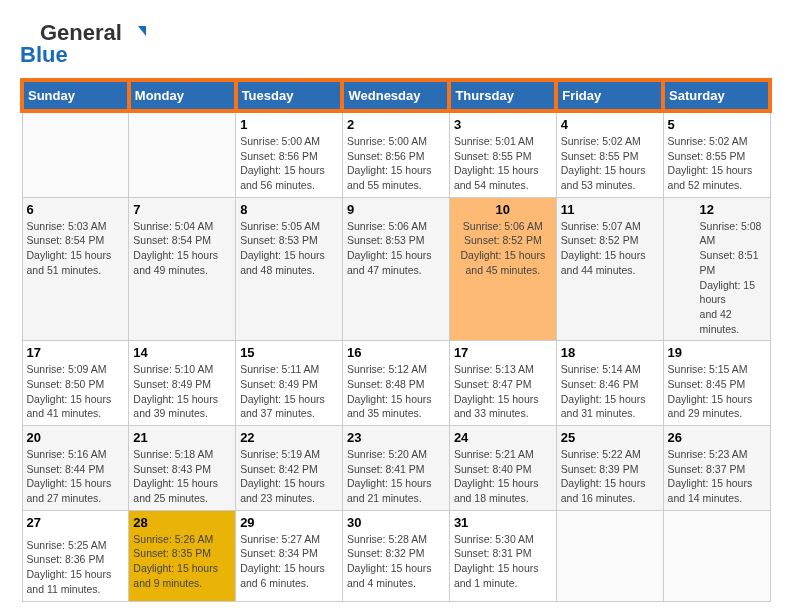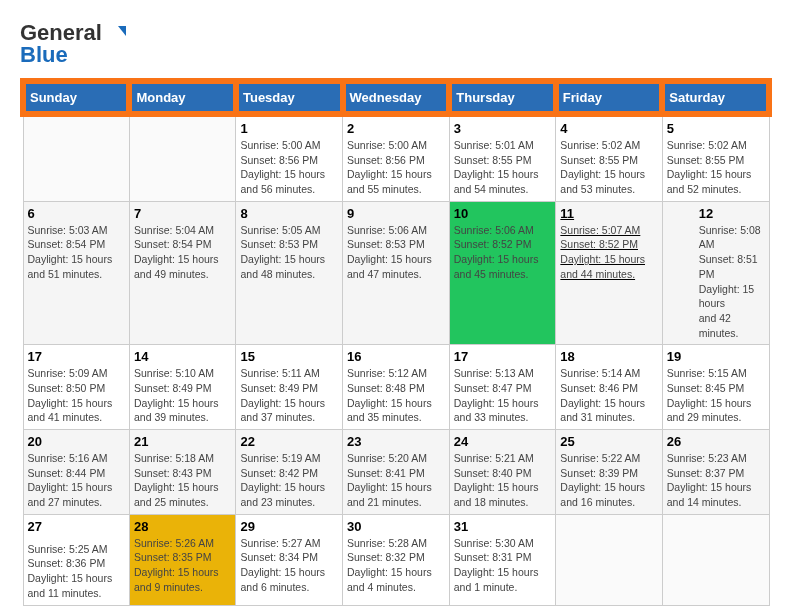--- a/index.html
+++ b/index.html
@@ -40,21 +40,21 @@
       border-collapse: collapse;
       font-size: 11px;
     }
     .calendar thead th {
       background: #2a6db5;
       color: #fff;
       padding: 6px 4px;
       text-align: left;
       font-size: 13px;
       font-weight: bold;
-      border: 6px solid #f97316;
+      border: 4px solid #f97316;
     }
     .calendar tbody td {
       border: 1px solid #ccc;
       vertical-align: top;
       padding: 4px;
       width: 107px;
       min-height: 90px;
       background: #fff;
     }
     .calendar tbody tr:nth-child(odd) td {
@@ -77,21 +77,21 @@
     .empty-cell {
       background: #f9f9f9;
     }
   </style>
 </head>
 <body>
 
 <div class="header">
   <div class="logo">
     <div style="display:flex;align-items:center;gap:2px;">
-      <span class="logo-general" style="font-size:22px;font-weight:bold;color:#333;">General</span>
+      <span class="logo-general" style="font-size:22px;font-weight:bold;color:#333;margin-left:20px;">General</span>
       <svg width="22" height="22" viewBox="0 0 22 22">
         <polygon points="14,4 22,4 22,14" fill="#1a6bbb"></polygon>
       </svg>
     </div>
     <span class="logo-blue" style="font-size:22px;font-weight:bold;color:#1a6bbb;margin-top:-4px;">Blue</span>
   </div>
   <div class="title-block">
     <div class="month-title"></div>
     <div class="location-title"></div>
   </div>
@@ -171,28 +171,28 @@
 Daylight: 15 hours
 and 48 minutes.</div>
         </td>
         <td style="background: rgb(245, 245, 245);">
           <span class="day-number">9</span>
           <div class="day-info" style="white-space: pre-line;">Sunrise: 5:06 AM
 Sunset: 8:53 PM
 Daylight: 15 hours
 and 47 minutes.</div>
         </td>
-        <td style="background: #22c55e;">
+        <td style="background: #fdba74; text-align: center;">
           <span class="day-number">10</span>
           <div class="day-info" style="white-space: pre-line;">Sunrise: 5:06 AM
 Sunset: 8:52 PM
 Daylight: 15 hours
 and 45 minutes.</div>
         </td>
-        <td style="background: rgb(245, 245, 245); text-decoration: underline;">
+        <td style="background: rgb(245, 245, 245);">
           <span class="day-number">11</span>
           <div class="day-info" style="white-space: pre-line;">Sunrise: 5:07 AM
 Sunset: 8:52 PM
 Daylight: 15 hours
 and 44 minutes.</div>
         </td>
         <td style="background: rgb(245, 245, 245); padding-left: 36px;">
           <span class="day-number">12</span>
           <div class="day-info" style="white-space: pre-line;">Sunrise: 5:08 AM
 Sunset: 8:51 PM

